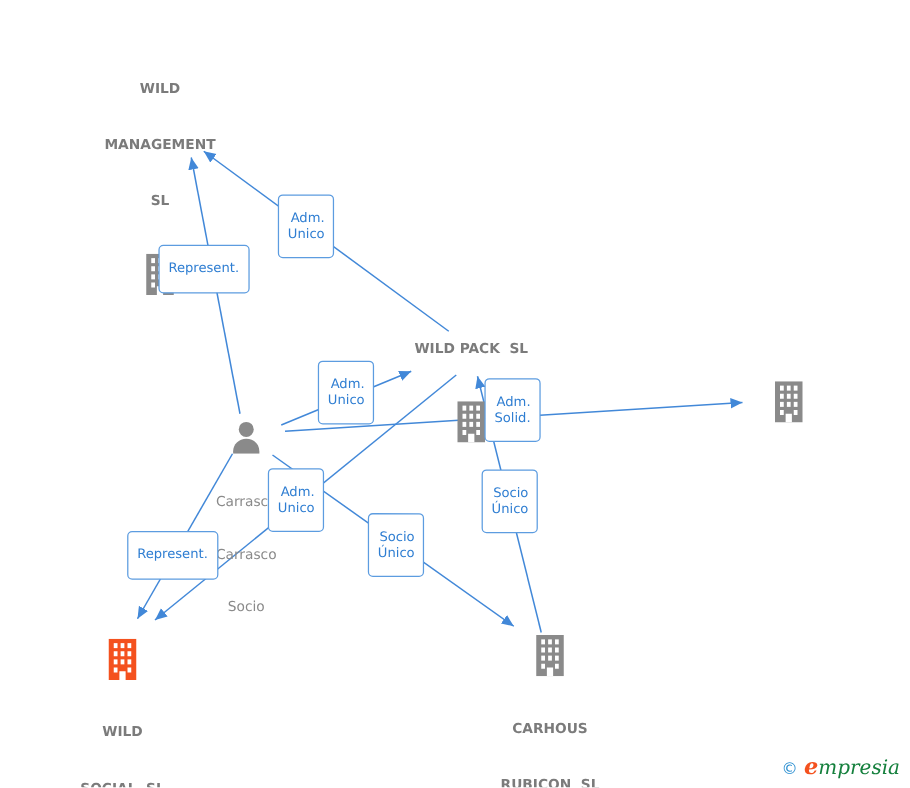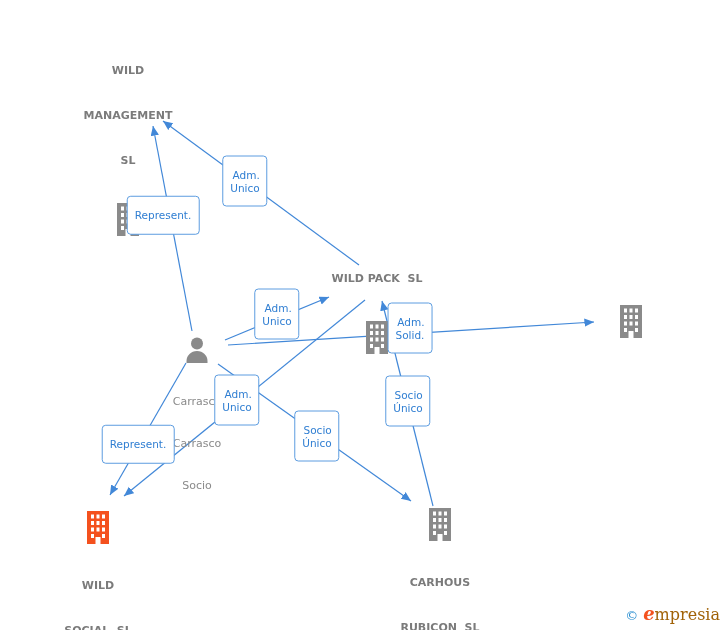--- a/index.html
+++ b/index.html
@@ -70,22 +70,23 @@
     margin-right: 5px;
   }
   .brand .brand-e {
     color: #f4511e;
     font-family: "DejaVu Serif", "Liberation Serif", serif;
     font-style: italic;
     font-weight: bold;
     font-size: 18px;
   }
   .brand .brand-rest {
-    color: #a16207;
+    color: #15803d;
     font-family: "DejaVu Serif", "Liberation Serif", serif;
+    font-style: italic;
     font-size: 16px;
   }
 </style>
 </head>
 <body>
 
 <div class="canvas">
 
   <svg class="edges" viewBox="0 0 728 630">
     <defs>

